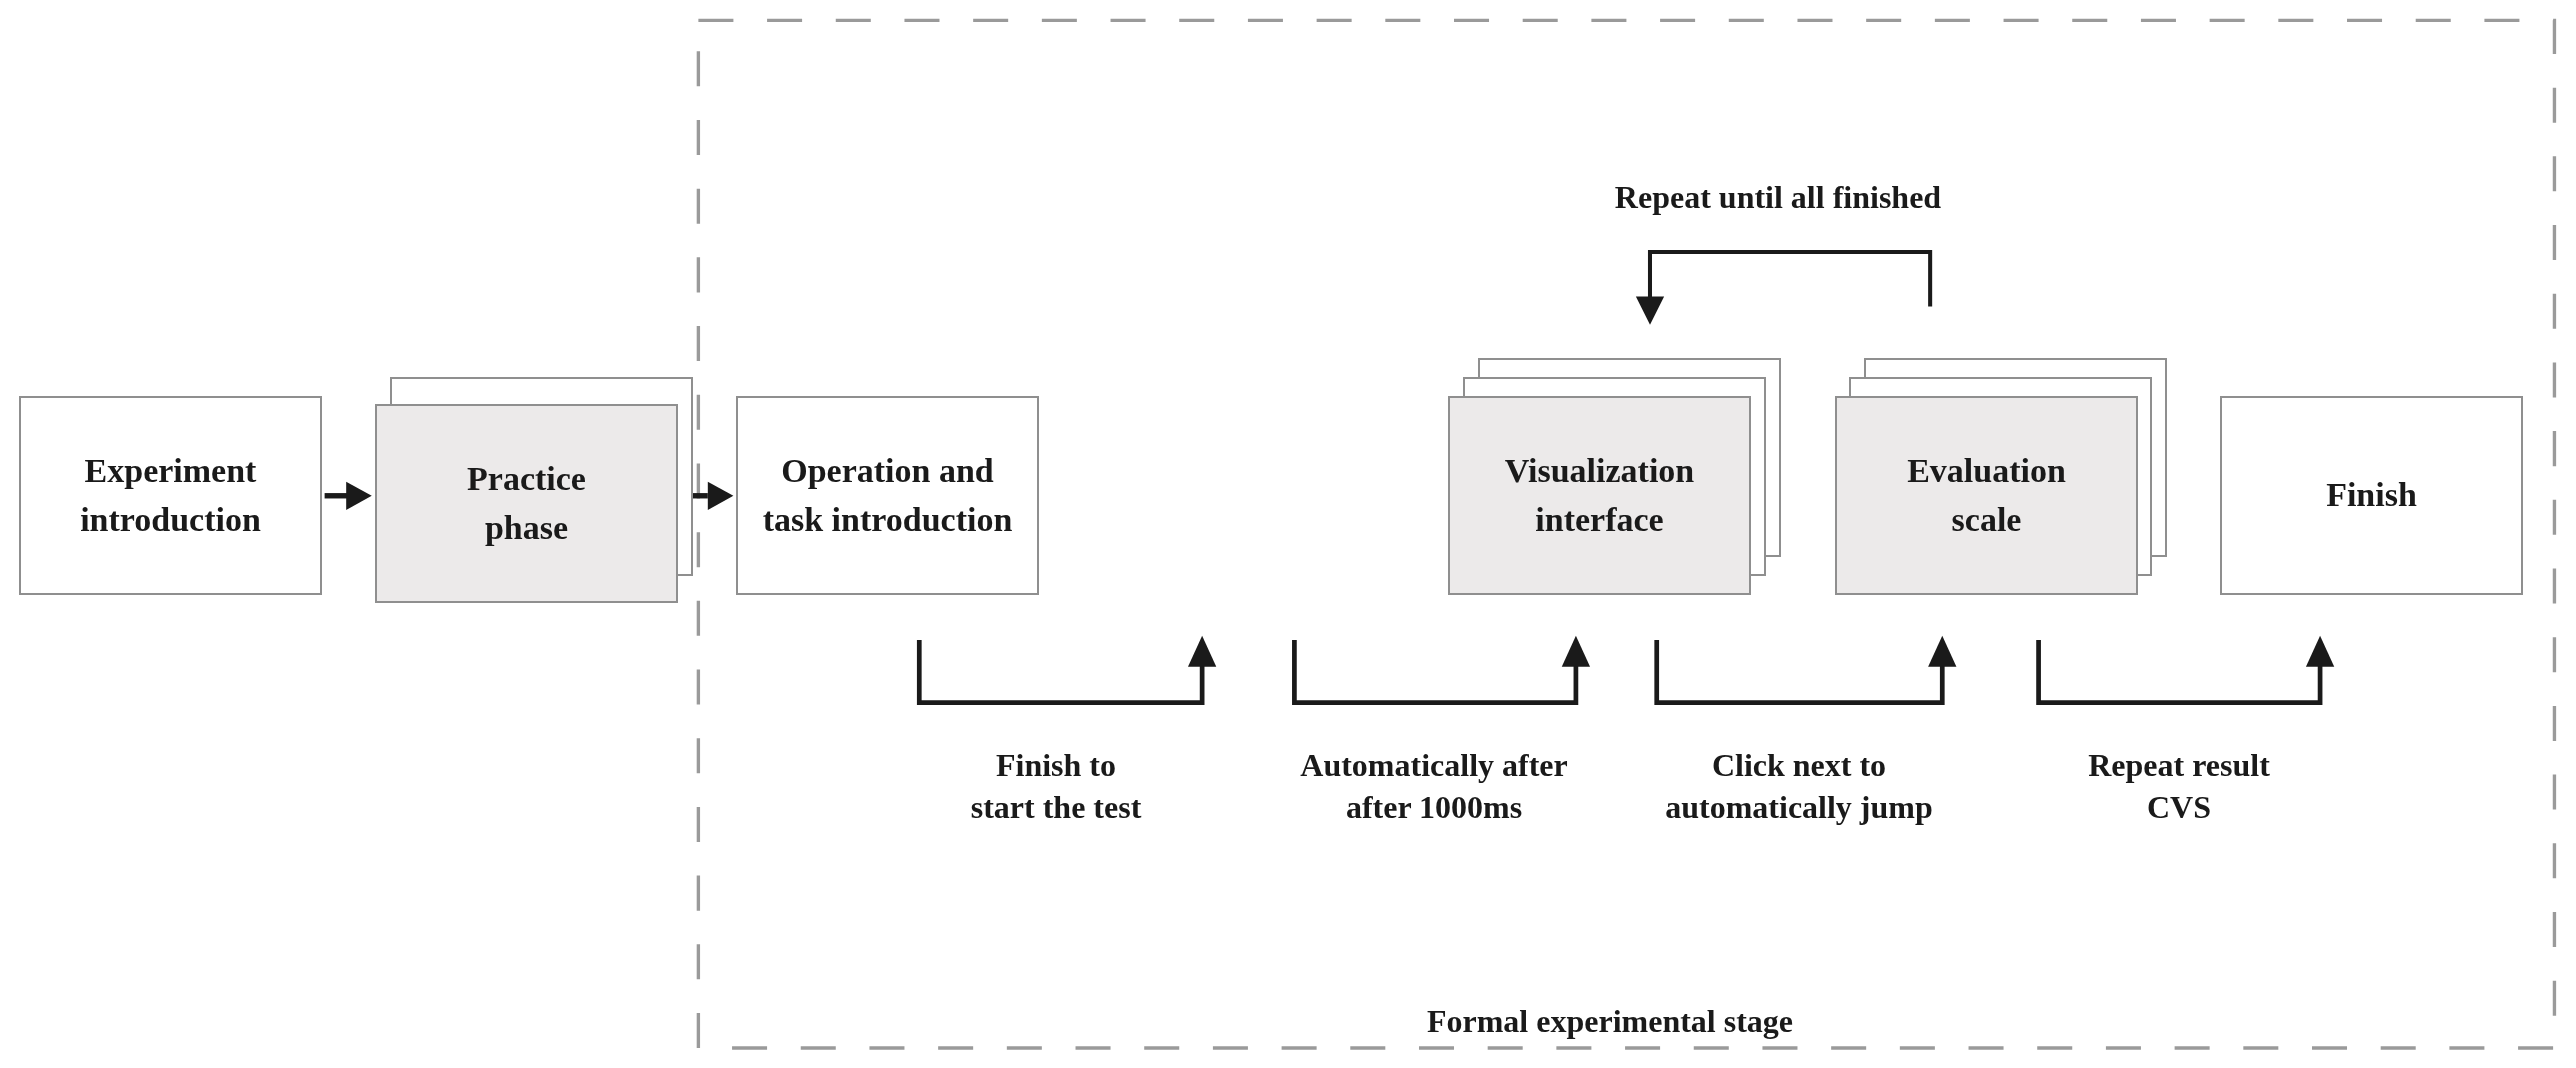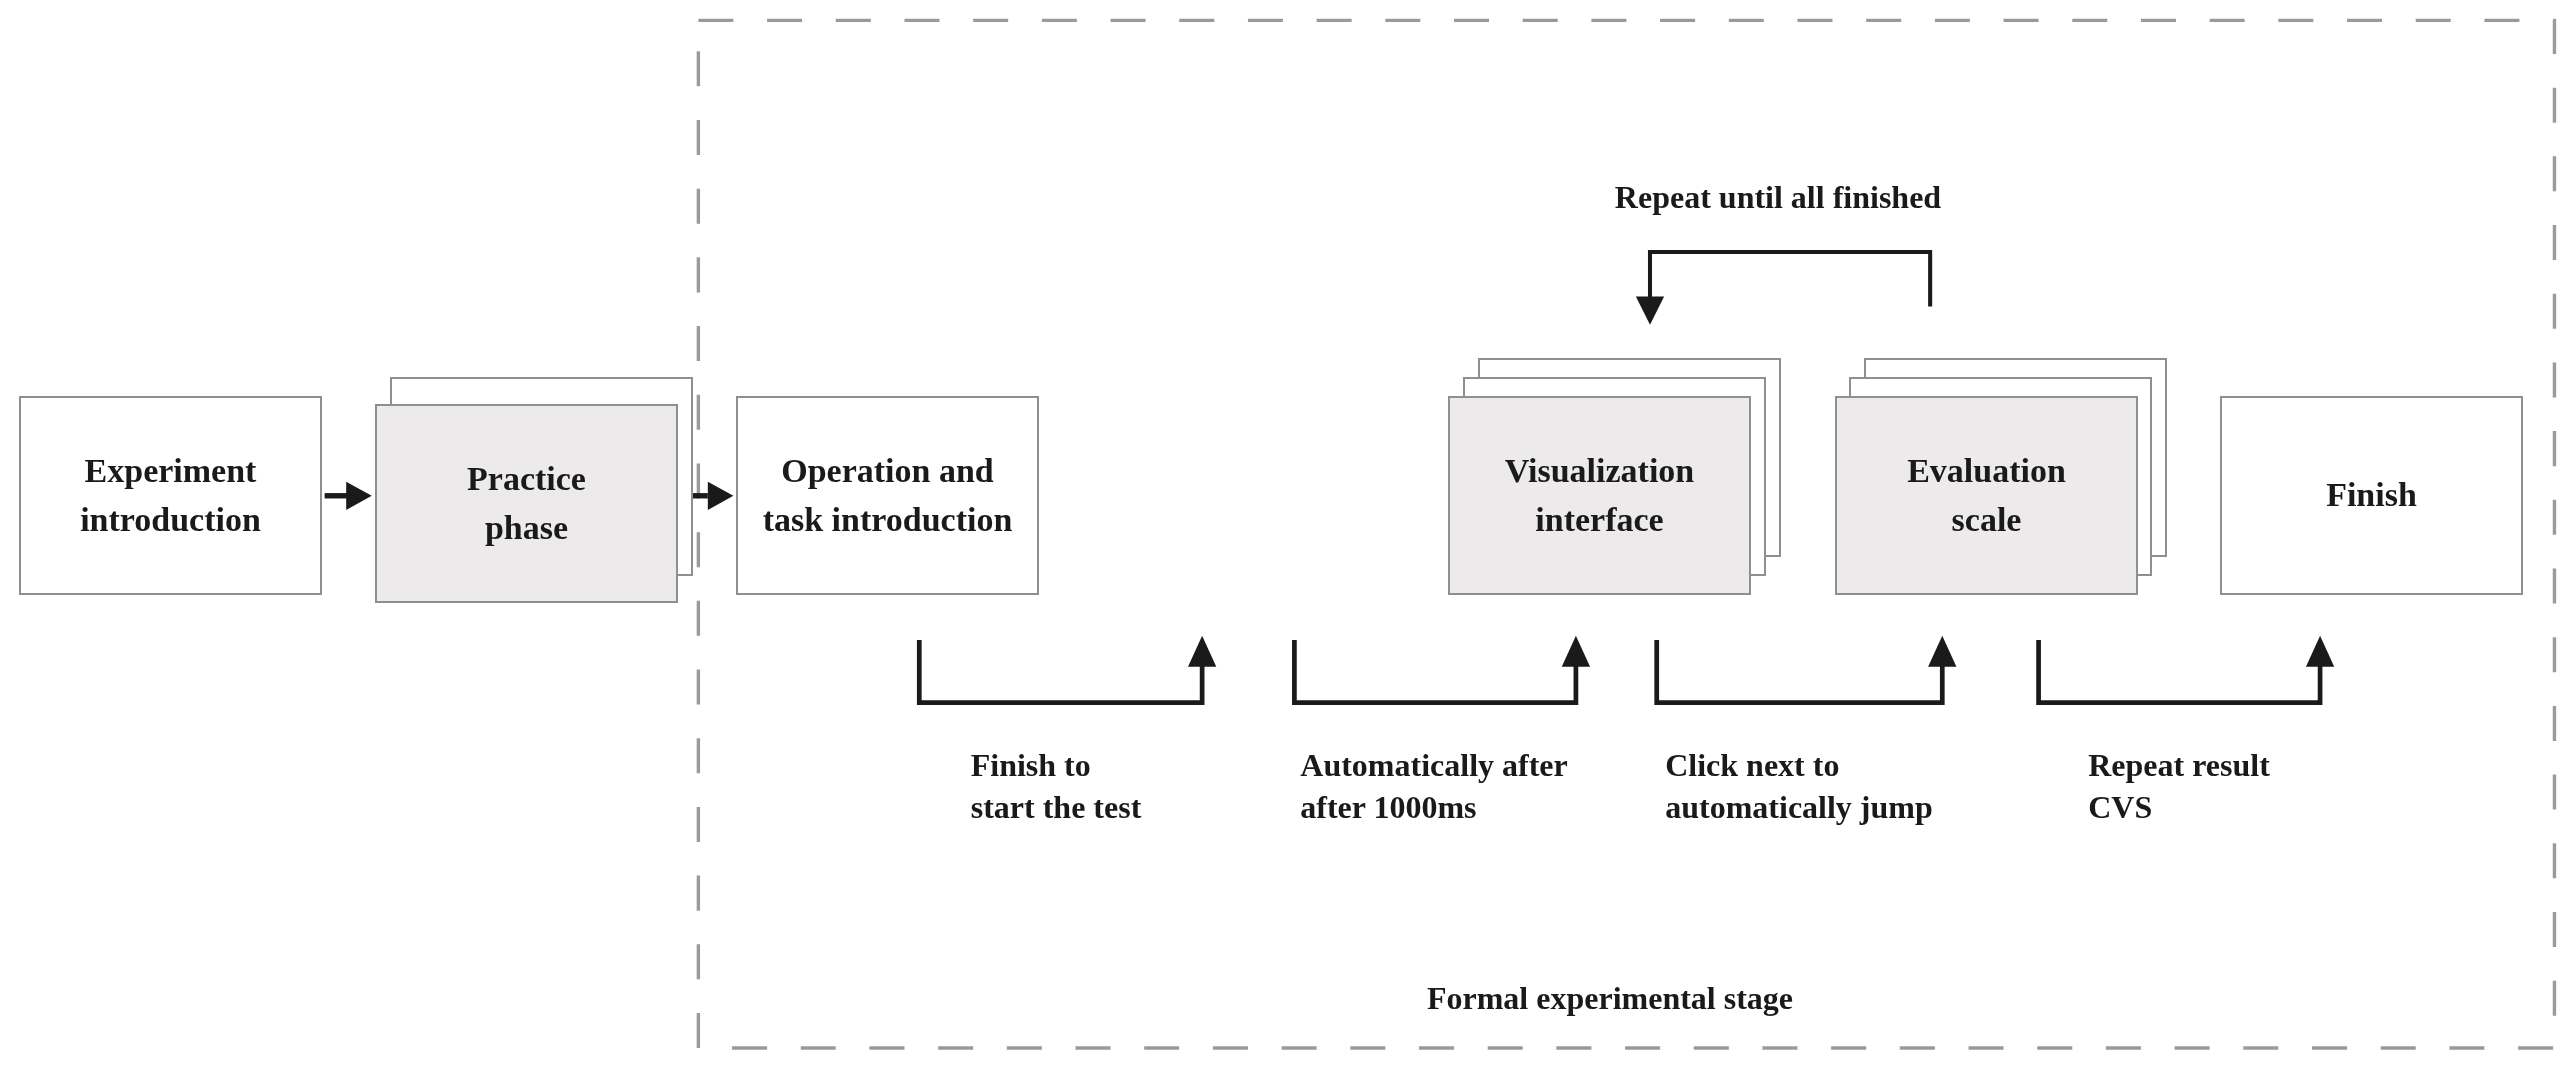--- a/index.html
+++ b/index.html
@@ -38,21 +38,21 @@
     text-align:center;
     font-weight:bold;font-size:34px;line-height:1.42;
     white-space:pre-line;
     z-index:2;
   }
   .node.gray{background:var(--box-fill);}
   .caption{
     position:absolute;
     transform:translateX(-50%);
     font-weight:bold;font-size:32px;line-height:1.32;
-    text-align:left;white-space:pre-line;
+    text-align:center;white-space:pre-line;
     z-index:3;
   }
 </style>
 </head>
 <body>
 
 <div class="canvas">
 
   <svg class="layer-svg" viewBox="0 0 3825 1587">
 
@@ -133,16 +133,16 @@
 
   <div class="caption" style="left:1056px;top:744px">Finish to
 start the test</div>
   <div class="caption" style="left:1434px;top:744px">Automatically after
 after 1000ms</div>
   <div class="caption" style="left:1799px;top:744px">Click next to
 automatically jump</div>
   <div class="caption" style="left:2179px;top:744px">Repeat result
 CVS</div>
 
-  <div class="caption" style="left:1610px;top:977px">Formal experimental stage</div>
+  <div class="caption" style="left:1610px;top:1000px">Formal experimental stage</div>
 
 </div>
 
 
 </body></html>

